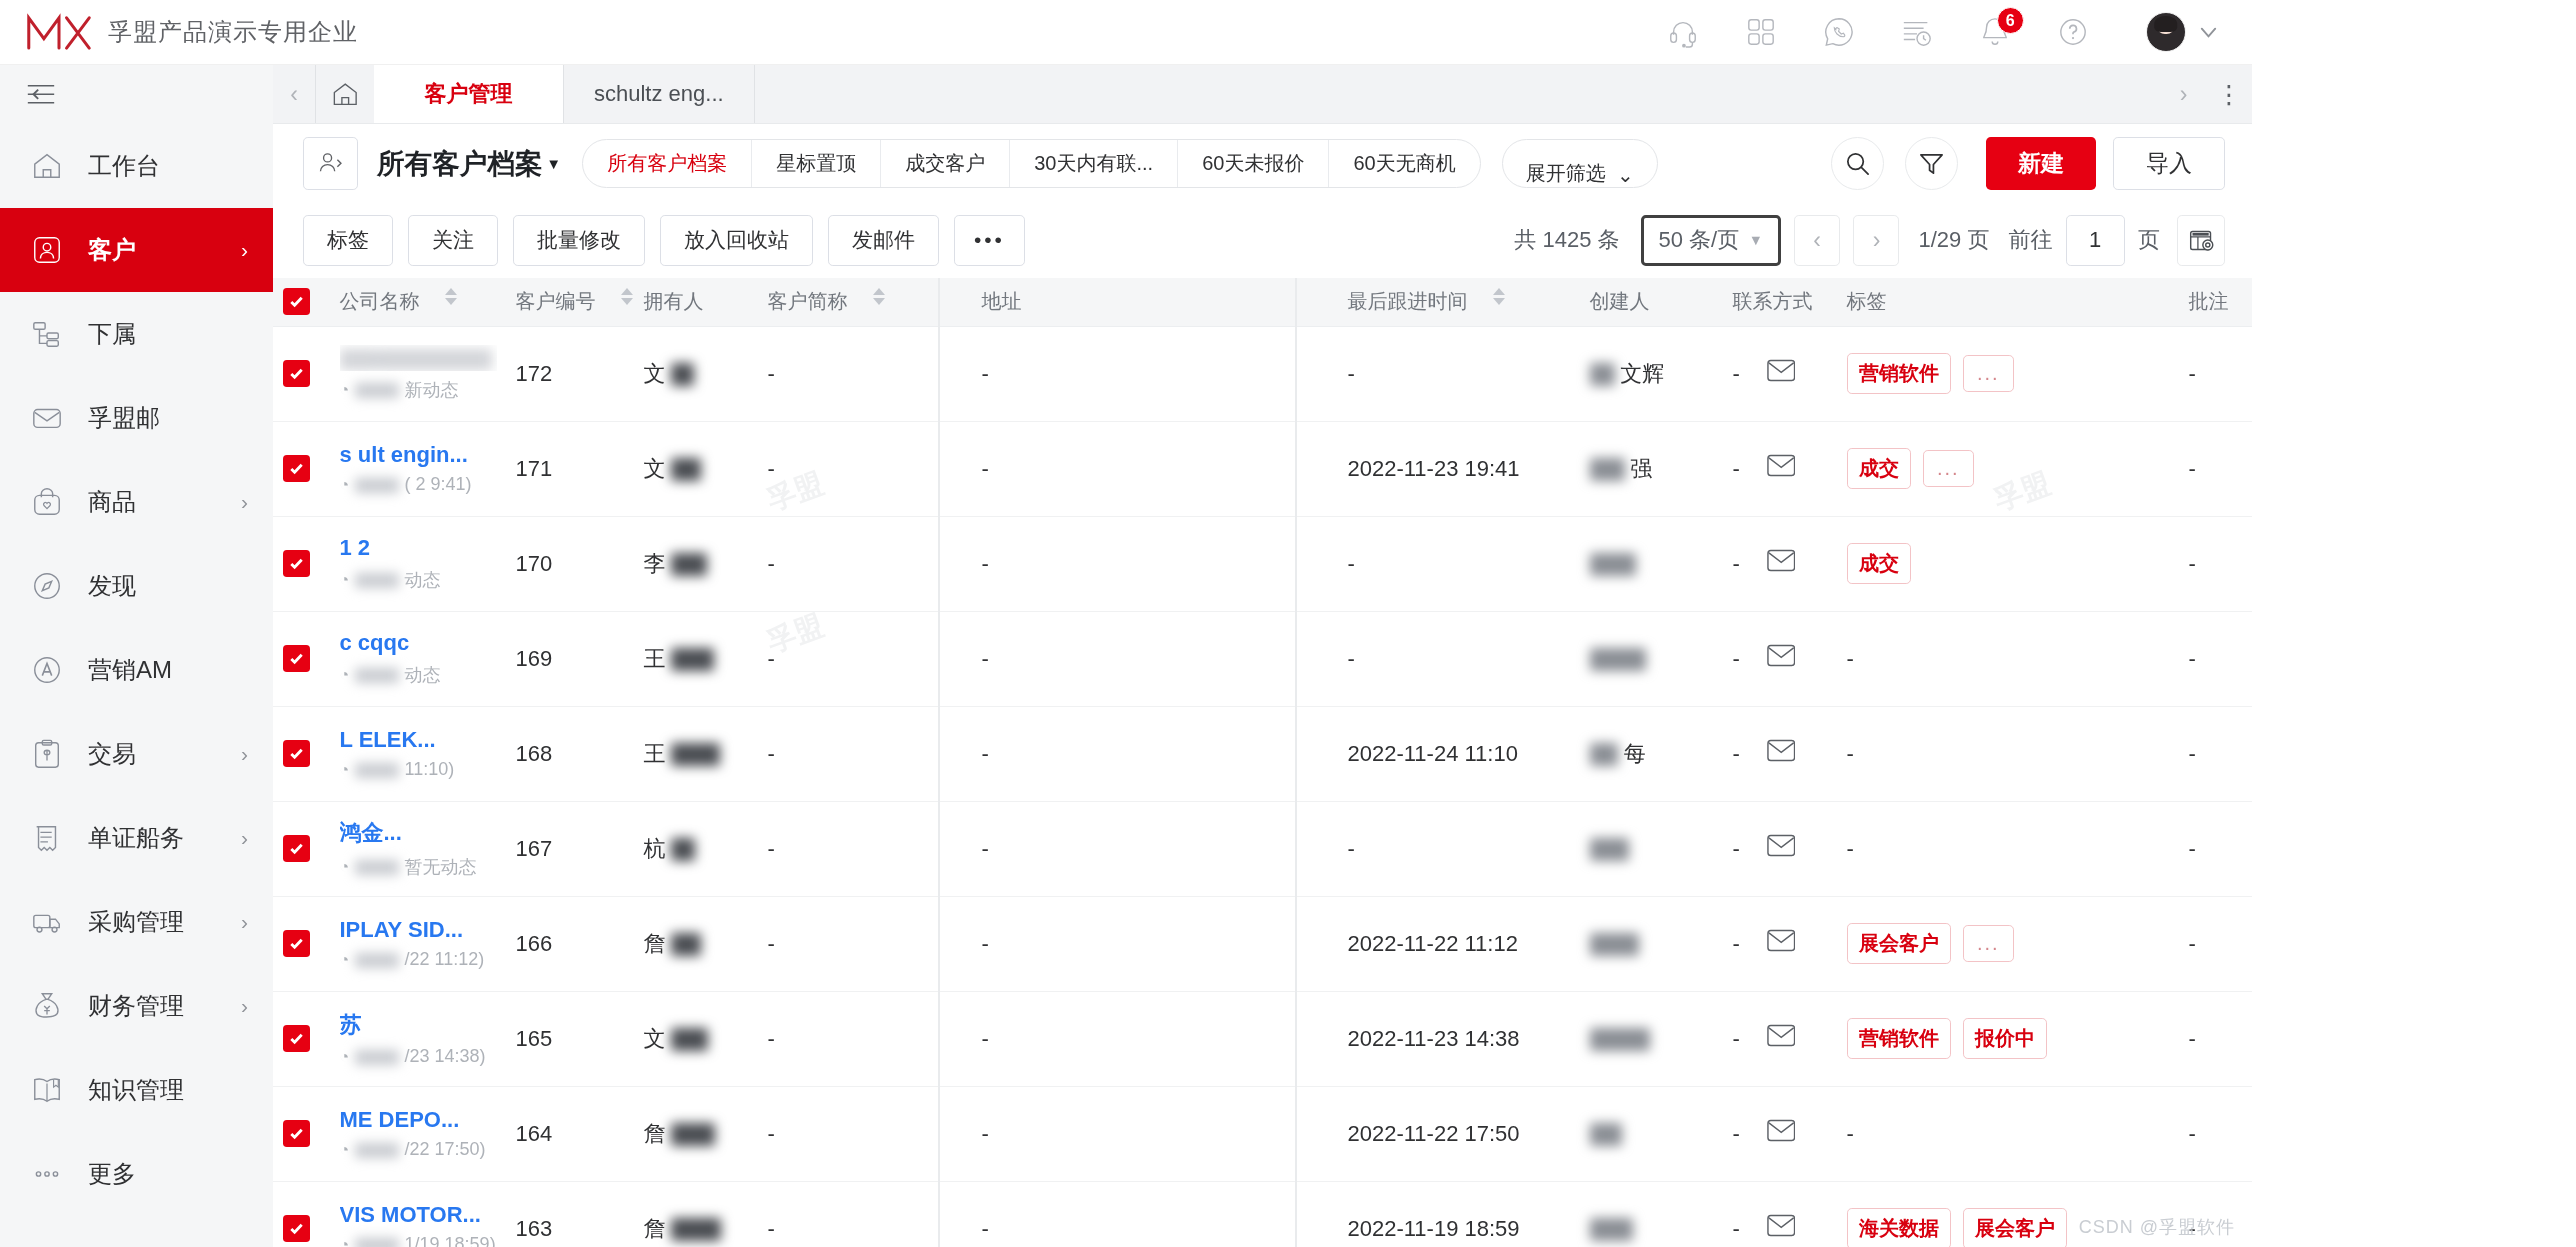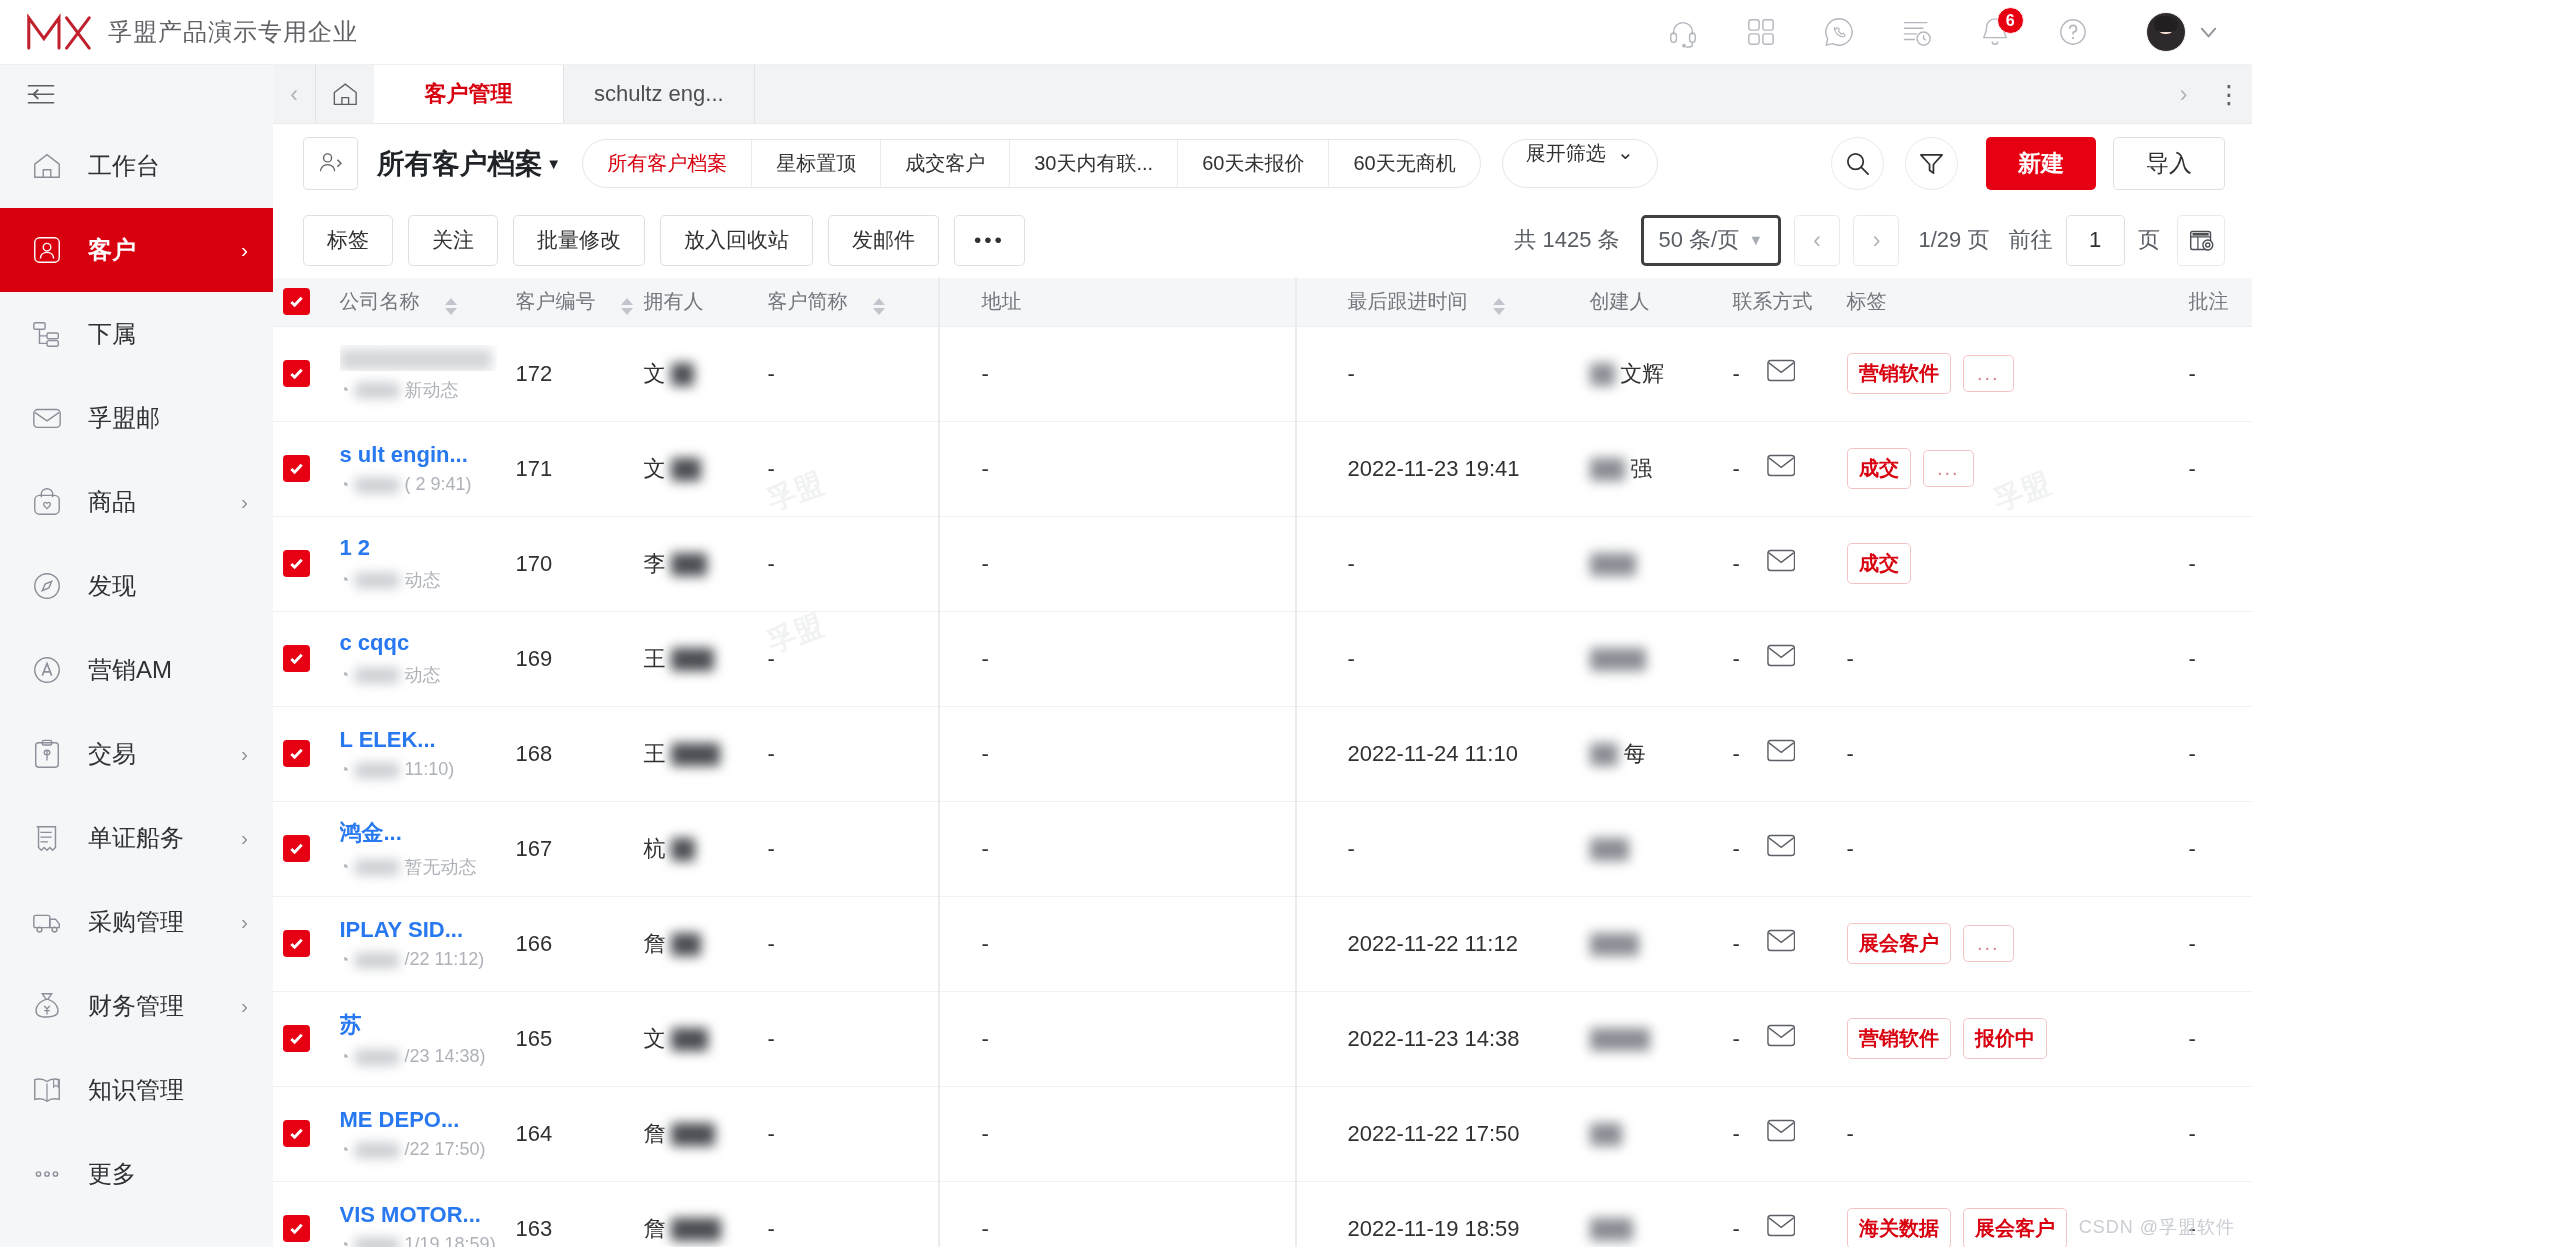--- a/index.html
+++ b/index.html
@@ -128,21 +128,21 @@
     border: 1px solid #e3e5e8; border-radius: 25px; overflow: hidden; background: #fff;
   }
   .seg-item {
     padding: 0 24px; display: flex; align-items: center; font-size: 20px;
     color: #303133; border-right: 1px solid #e9ebee; cursor: pointer; white-space: nowrap;
   }
   .seg-item:last-child { border-right: none; }
   .seg-item.active { color: #d8000f; }
   .expand-filter {
     margin-left: 21px; height: 49px; padding: 0 23px; border: 1px solid #e3e5e8;
-    border-radius: 25px; display: flex; align-items: flex-start; gap: 11.4px;
+    border-radius: 25px; display: flex; align-items: flex-end; gap: 11.4px;
     font-size: 20px; color: #303133; cursor: pointer; white-space: nowrap; background: #fff;
   }
   .filterbar-spacer { flex: 1; }
   .round-ico {
     width: 53px; height: 53px; border-radius: 50%; border: 1px solid #e8eaec;
     display: flex; align-items: center; justify-content: center; cursor: pointer; margin-left: 21px; background: #fff;
   }
   .round-ico svg { stroke: #303133; fill: none; stroke-width: 1.8; }
   .btn-primary {
     margin-left: 28.5px; height: 53px; padding: 0 32px; background: #e60012; color: #fff;
@@ -189,21 +189,21 @@
   }
   .pg-cfg svg { stroke: #4b4f54; fill: none; stroke-width: 1.6; }
 
   
   .table-wrap { flex: 1; min-height: 0; overflow: hidden; position: relative; }
   table.grid { width: 100%; border-collapse: collapse; table-layout: fixed; }
   table.grid thead th {
     background: #f5f6f7; height: 48px; font-size: 20px; color: #72777e; font-weight: normal;
     text-align: left; padding: 0 9.5px; white-space: nowrap; border-bottom: 1px solid #eceef0;
   }
-  table.grid thead th .th-inner { display: flex; align-items: flex-end; gap: 25px; }
+  table.grid thead th .th-inner { display: flex; align-items: flex-start; gap: 25px; }
   .sorter { display: inline-flex; flex-direction: column; line-height: 0; gap: 2.9px; }
   .sorter i { display: block; width: 0; height: 0; border-left: 6.7px solid transparent; border-right: 6.7px solid transparent; }
   .sorter i.up { border-bottom: 7.6px solid #c2c6cc; }
   .sorter i.dn { border-top: 7.6px solid #c2c6cc; }
   .chk {
     width: 27px; height: 27px; border-radius: 3.8px; background: #e60012;
     display: inline-flex; align-items: center; justify-content: center; cursor: pointer;
   }
   .chk svg { stroke: #fff; stroke-width: 3; fill: none; }
   table.grid tbody td {

